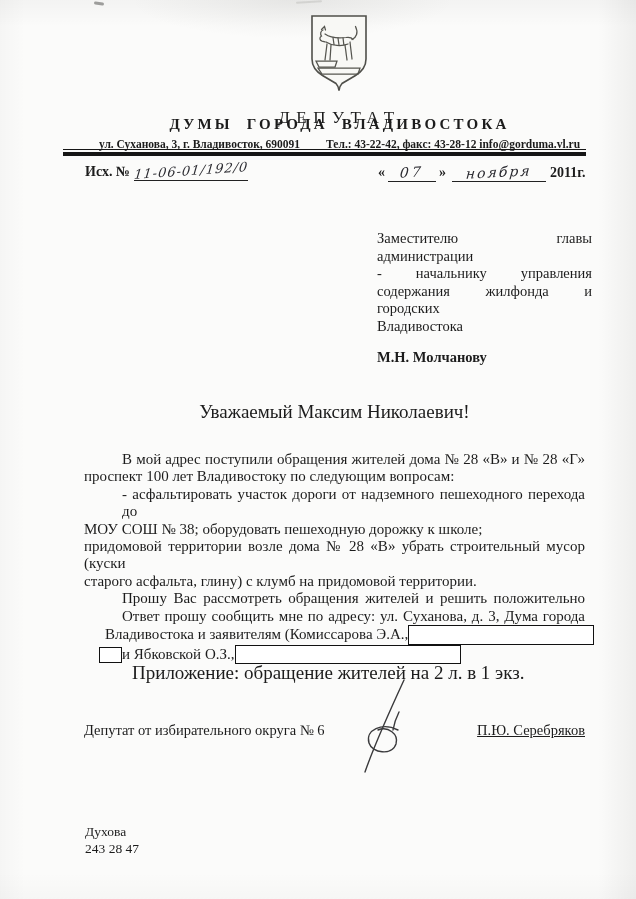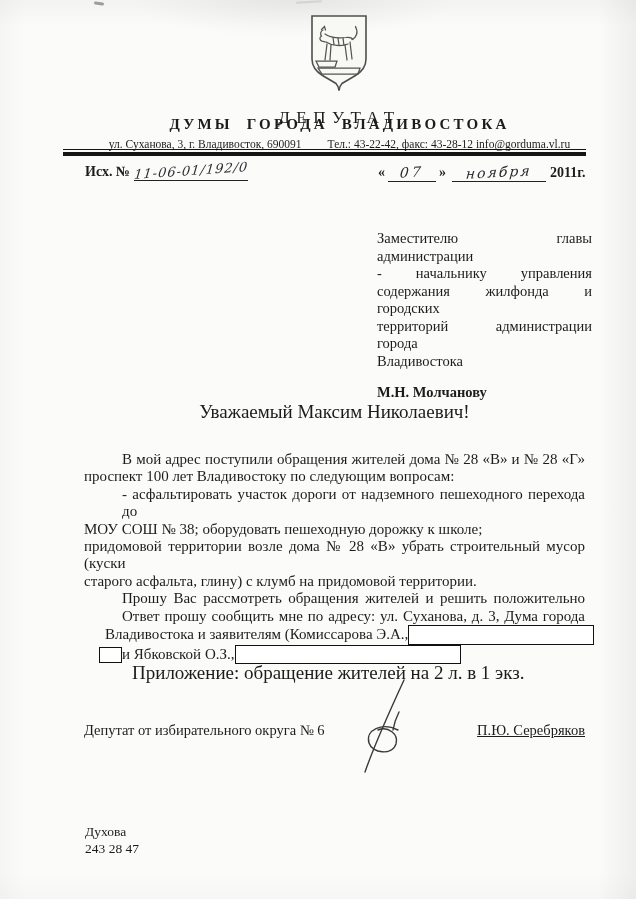--- a/index.html
+++ b/index.html
@@ -18,21 +18,21 @@
     overflow:hidden;
   }
   .speck{position:absolute;background:rgba(50,50,48,0.45);border-radius:2px;}
   .speck.s1{left:94px;top:2px;width:10px;height:3px;transform:rotate(8deg);}
   .speck.s2{left:296px;top:1px;width:26px;height:2px;opacity:.25;transform:rotate(-3deg);}
 
   .emblem{position:absolute;left:301px;top:13px;width:76px;height:84px;}
   .hdr{position:absolute;left:78px;width:523px;text-align:center;}
   .t1{top:108px;font-size:17px;font-weight:normal;letter-spacing:6.5px;}
   .t2{top:116px;font-size:15px;font-weight:bold;letter-spacing:3.2px;word-spacing:7px;}
-  .addr{top:138px;font-size:11.5px;font-weight:normal;display:flex;justify-content:center;gap:26px;white-space:nowrap;}
+  .addr{top:138px;font-size:11.5px;font-weight:bold;display:flex;justify-content:center;gap:26px;white-space:nowrap;}
   .rule{position:absolute;left:63px;top:149px;width:523px;height:8px;
         background:linear-gradient(#161616 0 1.5px, transparent 1.5px 3.5px, #161616 3.5px 7px, transparent 7px);}
 
   .b{font-weight:bold;}
   .ref{position:absolute;left:85px;top:164px;font-size:14px;white-space:nowrap;}
   .date-line{position:absolute;left:378px;top:164px;font-size:14px;white-space:nowrap;}
   .hw-slot{display:inline-block;border-bottom:1px solid #222;text-align:center;vertical-align:baseline;overflow:visible;}
   .hw-slot.num{width:114px;margin-left:4px;}
   .hw-slot.day{width:48px;margin:0 3px;}
   .hw-slot.month{width:94px;margin:0 4px 0 6px;}
@@ -107,21 +107,20 @@
   </div>
   <div class="date-line">
     <span class="b">«</span><span class="hw-slot day"><span class="hw d">07</span></span><span class="b">»</span><span class="hw-slot month"><span class="hw m">ноября</span></span><span class="b">2011г.</span>
   </div>
 
   <div class="recipient">
     <div id="rcpt">
         <div class="jl">Заместителю главы администрации</div>
         <div class="jl">- начальнику управления</div>
         <div class="jl">содержания жилфонда и городских</div>
-        <div class="jl">территорий администрации города</div>
         <div>Владивостока</div>
       </div>
     <div class="rcpt-name">М.Н. Молчанову</div>
   </div>
 
   <div class="salutation">Уважаемый Максим Николаевич!</div>
 
   <div class="body-text" id="body">
       <div class="body-line indent jl"><span class="txt">В мой адрес поступили обращения жителей дома № 28 «В» и № 28 «Г»</span></div>
       <div class="body-line"><span class="txt">проспект 100 лет Владивостоку по следующим вопросам:</span></div>

